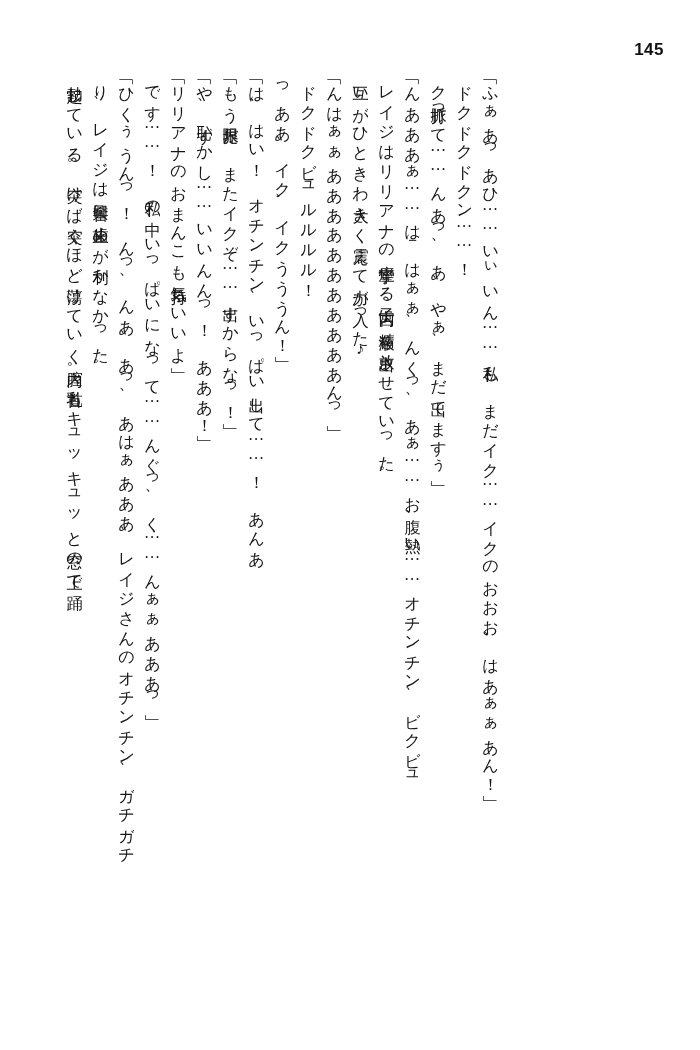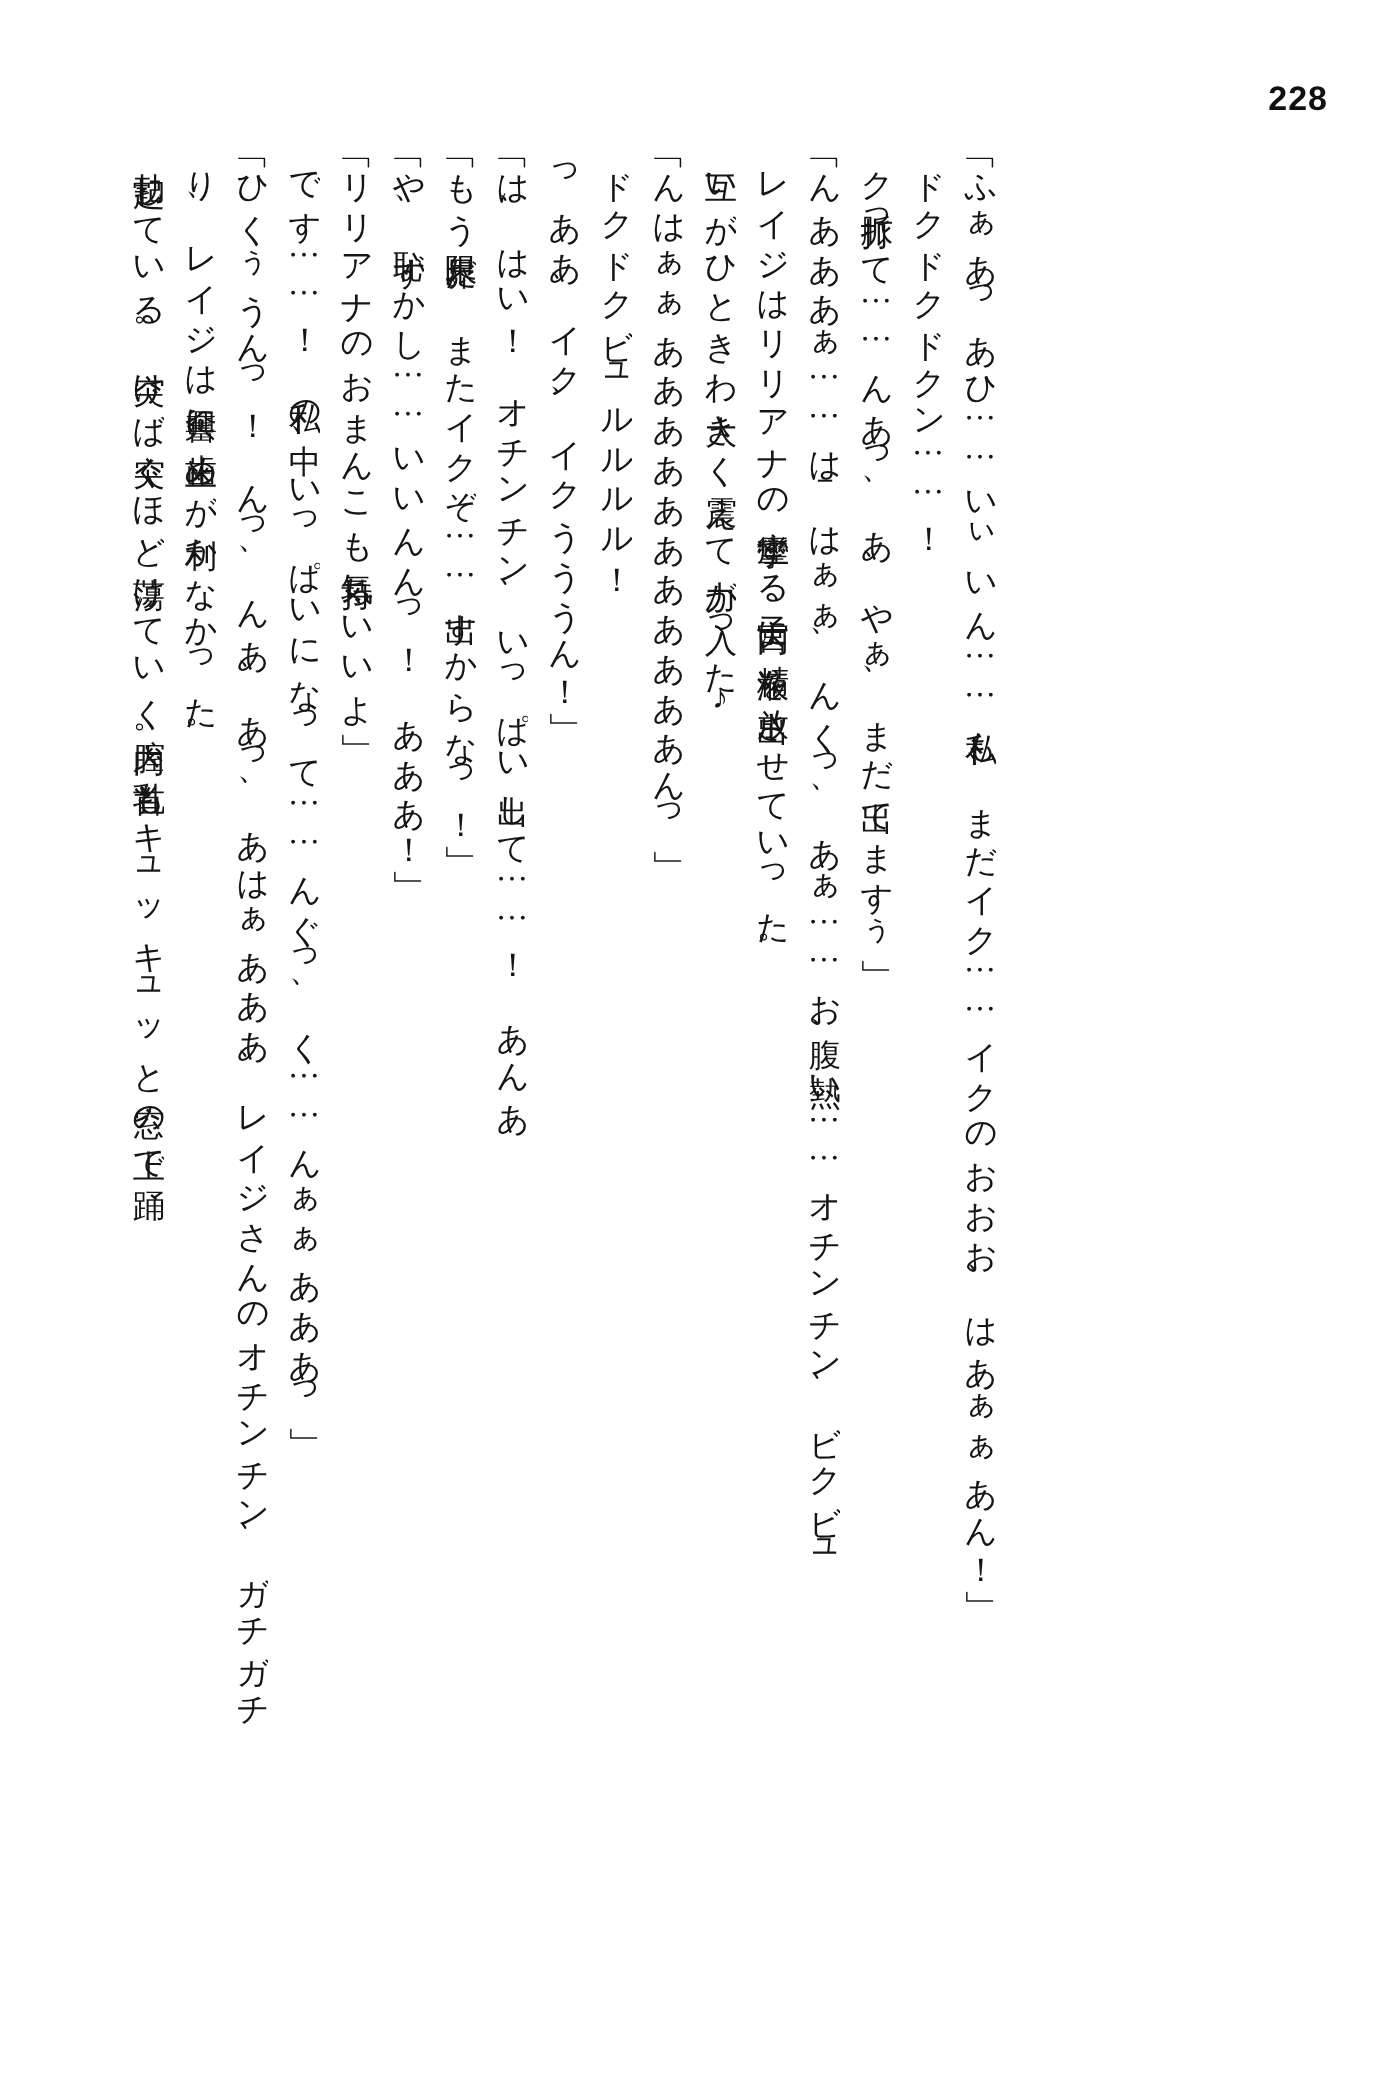--- a/index.html
+++ b/index.html
@@ -58,21 +58,21 @@
     overflow: hidden;
     text-align: left;
     color: #151515;
   }
 </style>
 </head>
 <body>
 
 <div class="page">
 
-  <div class="page-number">228</div>
+  <div class="page-number">145</div>
 
   <div class="text-block">
     <div class="vline">勃起している。突けば突くほど蕩けていく膣内。乳首もキュッキュッと窓の上で踊</div>
     <div class="vline">り、レイジは興奮に歯止めが利かなかった。</div>
     <div class="vline">「ひくぅうんっ！　んっ、んあ、あっ、あはぁあああ、レイジさんのオチンチン、ガチガチ</div>
     <div class="vline">です……！　私の中、いっぱいになって……んぐっ、く……んぁぁあああっ」</div>
     <div class="vline">「リリアナのおまんこも気持ちいいよ」</div>
     <div class="vline">「や、恥ずかし……いいんんっ！　あああ！」</div>
     <div class="vline">「もう限界だ。またイクぞ……出すからなっ！」</div>
     <div class="vline">「は、はい！　オチンチン、いっぱい出して……！　あんあ</div>

